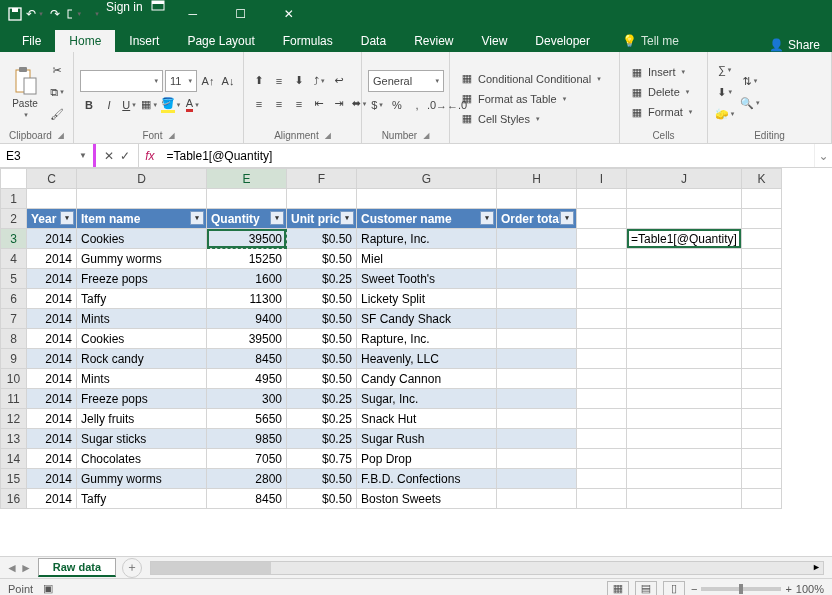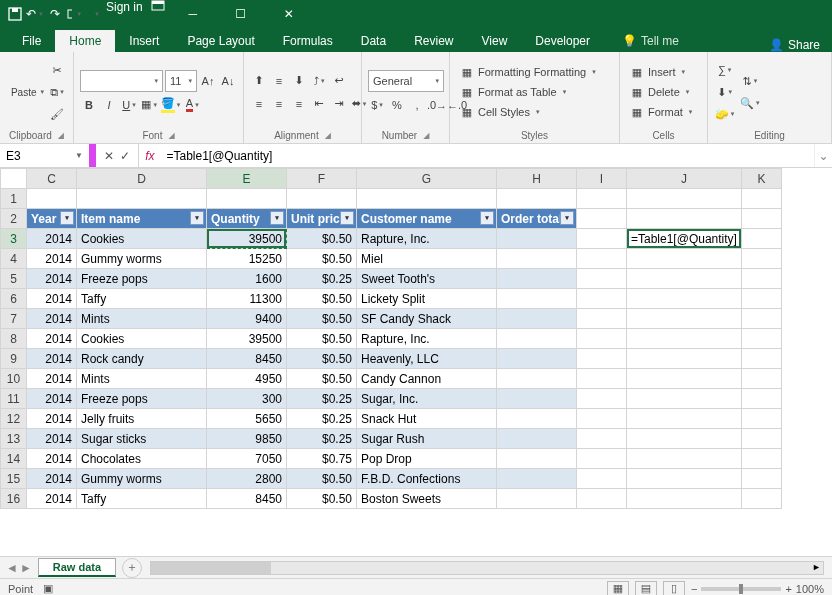--- a/index.html
+++ b/index.html
@@ -19,33 +19,33 @@
 .tab.active { background: #f3f3f3; color: #0c6334; }
 .tab.file { color: #fff; }
 .tellme { margin-left: 4px; display: flex; align-items: center; gap: 4px; color: #d3e6da; }
 .share { margin-left: auto; margin-right: 12px; color: #fff; display: flex; align-items: center; gap: 4px; }
 
 
 .ribbon { height: 92px; background: #f3f3f3; border-bottom: 1px solid #d4d4d4; display: flex; }
 .group { border-right: 1px solid #d4d4d4; padding: 4px 6px 2px 6px; display: flex; flex-direction: column; }
 .group-body { flex: 1; display: flex; gap: 4px; }
 .group-label { text-align: left; font-size: 10px; color: #666; padding-top: 2px; display: flex; justify-content: center; align-items: center; gap: 2px; }
-.bigbtn { width: 38px; display: flex; flex-direction: row; align-items: center; justify-content: center; gap: 2px; font-size: 10px; color: #444; cursor: pointer; }
+.bigbtn { width: 38px; display: flex; flex-direction: column; align-items: center; justify-content: center; gap: 2px; font-size: 10px; color: #444; cursor: pointer; }
 .col { display: flex; flex-direction: column; gap: 2px; justify-content: center; }
 .row { display: flex; gap: 2px; align-items: center; }
 .rbtn { min-width: 18px; height: 20px; display: flex; align-items: center; justify-content: center; cursor: pointer; font-size: 11px; color: #444; border: 1px solid transparent; }
 .combo { height: 22px; border: 1px solid #aaa; background: #fff; display: flex; align-items: center; padding: 0 4px; font-size: 11px; color: #444; }
 .caret { font-size: 7px; color: #666; margin-left: 2px; }
 .launcher { font-size: 8px; color: #888; margin-left: 4px; }
 .stylebtn { height: 20px; display: flex; align-items: center; gap: 4px; padding: 0 4px; font-size: 11px; color: #444; cursor: pointer; }
 .iconbox { width: 14px; height: 14px; display: inline-flex; align-items: center; justify-content: center; }
 
 
 .fbar { height: 24px; border-bottom: 1px solid #d4d4d4; display: flex; align-items: stretch; background: #fff; }
-.namebox { width: 96px; border-right: 7px solid #d946ef; display: flex; align-items: center; padding: 0 6px; font-size: 12px; background: #fff; }
+.namebox { width: 96px; border-right: 3px solid #d946ef; display: flex; align-items: center; padding: 0 6px; font-size: 12px; background: #fff; }
 .namebox .dd { margin-left: auto; font-size: 8px; color: #666; }
 .fxbtns { display: flex; align-items: center; gap: 6px; padding: 0 8px; border-right: 1px solid #d4d4d4; color: #555; }
 .fxlabel { font-style: italic; font-size: 12px; padding: 0 6px; display: flex; align-items: center; color: #be185d; }
 .finput { flex: 1; display: flex; align-items: center; padding: 0 6px; font-size: 12px; }
 .fexpand { width: 18px; display: flex; align-items: center; justify-content: center; border-left: 1px solid #eee; color: #888; }
 
 
 .grid-area { position: relative; height: 388px; overflow: hidden; }
 .gridtable { border-collapse: collapse; table-layout: fixed; }
 .gridtable th, .gridtable td { border: 1px solid #d4d4d4; font-size: 12px; height: 20px; padding: 0 4px; text-align: left; background: #fff; }
@@ -241,37 +241,34 @@
     <div class="group-label">
         <span>Number</span>
         <span class="launcher">◢</span>
       </div>
   </div>
 
   <div class="group" style="width:170px">
     <div class="group-body col" style="gap:0">
       <div class="stylebtn">
           <span class="iconbox">▦</span>
-          <span>Formatting Formatting</span>
+          <span>Conditional Conditional</span>
           <span class="caret">▾</span>
         </div>
       <div class="stylebtn">
           <span class="iconbox">▦</span>
           <span>Format as Table</span>
           <span class="caret">▾</span>
         </div>
       <div class="stylebtn">
           <span class="iconbox">▦</span>
           <span>Cell Styles</span>
           <span class="caret">▾</span>
         </div>
     </div>
-    <div class="group-label">
-        <span>Styles</span>
-      </div>
   </div>
 
   <div class="group" style="width:88px">
     <div class="group-body col" style="gap:0">
       <div class="stylebtn">
           <span class="iconbox">▦</span>
           <span>Insert</span>
           <span class="caret">▾</span>
         </div>
       <div class="stylebtn">

